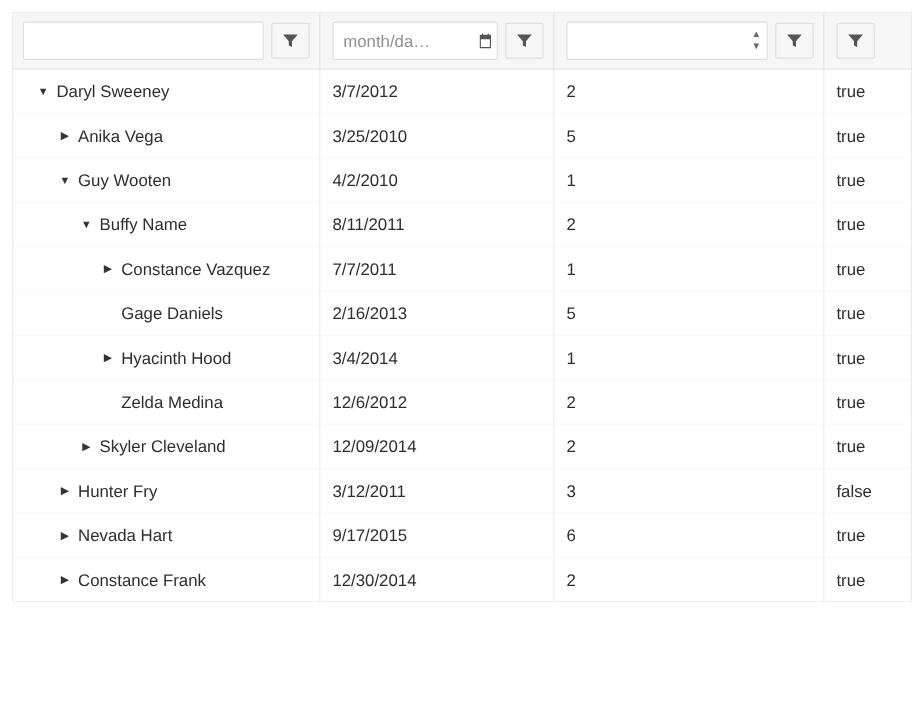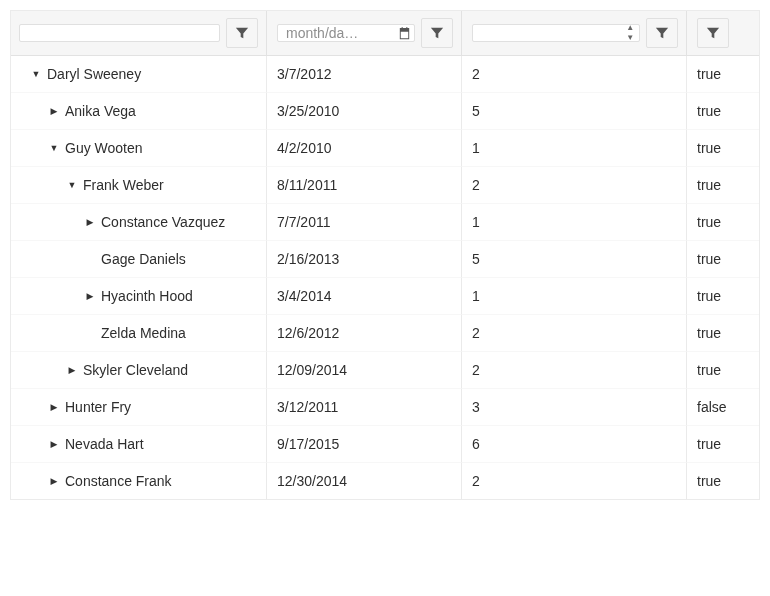--- a/index.html
+++ b/index.html
@@ -53,21 +53,21 @@
     align-items: center;
     gap: 6px;
   }
   .filterrow .cell + .cell { border-left: 1px solid rgba(0,0,0,0.08); }
 
   .inputwrap {
     position: relative;
     background: #fff;
     border: 1px solid #e0e0e0;
     border-radius: 2px;
-    height: 18px;
+    height: 32px;
     display: flex;
     align-items: center;
   }
   .inputwrap input {
     border: 0; outline: 0;
     width: 100%;
     height: 100%;
     padding: 4px 8px;
     font: inherit;
     color: #2e2e2e;
@@ -244,21 +244,21 @@
           <div class="cell c-full">
             <span>true</span>
           </div>
         </div>
         <div class="row">
           <div class="cell c-name namecell">
             <span class="indent-unit" style="width: 10px;"></span>
             <span class="indent-unit"></span>
             <span class="indent-unit"></span>
             <span class="toggle">▼</span>
-            <span class="txt">Frank Weber</span>
+            <span class="txt">Buffy Name</span>
           </div>
           <div class="cell c-hire">
             <span>8/11/2011</span>
           </div>
           <div class="cell c-years">
             <span>2</span>
           </div>
           <div class="cell c-full">
             <span>true</span>
           </div>

